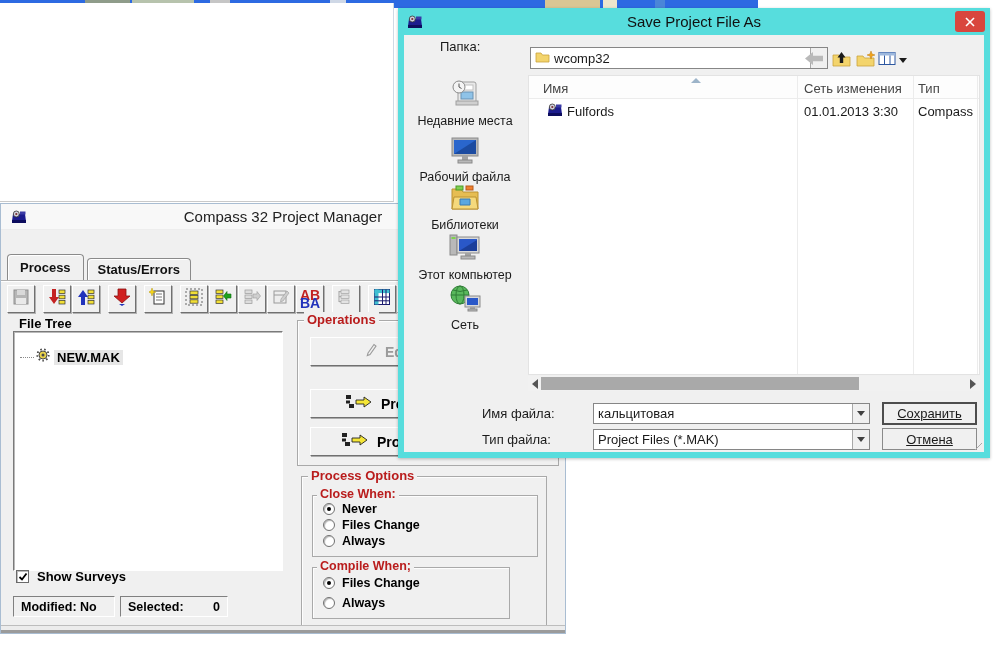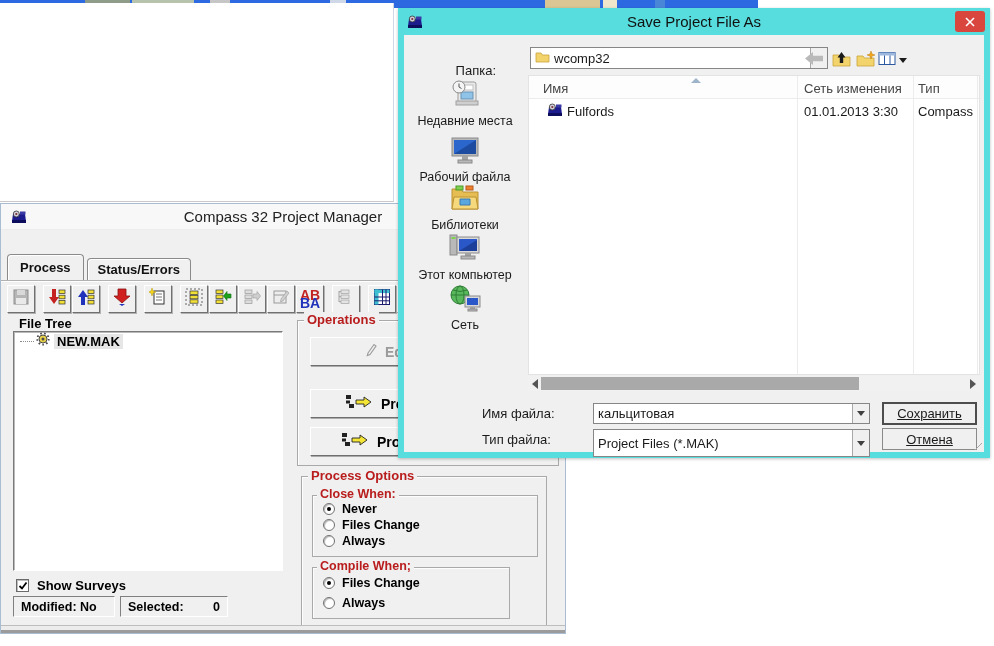--- a/index.html
+++ b/index.html
@@ -37,58 +37,58 @@
   .ab-glyph .t { color:#c22222; display:block; }
   .ab-glyph .b { color:#2233bb; display:block; }
 
   .grp-label { font-weight:bold; font-size:13px; color:#b91c1c; background:#f0f0f0; padding:0 3px; }
   .groupbox { position:absolute; border:1px solid #a9a9a9; box-shadow:inset 1px 1px 0 #fdfdfd; }
   .groupbox > .grp-label { position:absolute; top:-9px; left:6px; }
 
   .filetree-label { position:absolute; left:18px; top:112px; font-weight:bold; font-size:13px; }
   .filetree-box { position:absolute; left:12px; top:127px; width:270px; height:240px; background:#fff;
     border:1px solid; border-color:#7a7a7a #ffffff #ffffff #7a7a7a; box-shadow:inset 1px 1px 0 #b9b9b9; }
-  .tree-row { display:flex; align-items:center; padding:0 4px 0 6px; }
+  .tree-row { display:flex; align-items:center; padding:0 4px 0 6px;margin-top:16px; }
   .tree-dots { width:14px; border-bottom:1px dotted #8a8a8a; height:1px; margin-right:2px; }
   .tree-label { font-weight:bold; font-size:13px; background:#e6e6e6; padding:0 3px; margin-left:4px; }
 
   .ops-group { left:296px; top:116px; width:262px; height:146px; }
   .ops-btn { position:absolute; left:12px; width:238px; height:29px; background:#f0f0f0;
     border:1px solid; border-color:#ffffff #707070 #707070 #ffffff; box-shadow:1px 1px 0 rgba(64,64,64,.4);
     display:flex; align-items:center; font-weight:bold; font-size:14px; color:#000; }
   .ops-btn .lbl { margin-left:8px; }
   .ops-btn.disabled { color:#9b9b9b; }
   .po-group { left:300px; top:272px; width:246px; height:150px; }
   .sub-group { position:absolute; border:1px solid #a9a9a9; box-shadow:inset 1px 1px 0 #fdfdfd; }
   .sub-group > .grp-label { position:absolute; top:-9px; left:4px; font-size:12.5px; }
   .radio-row { position:absolute; display:flex; align-items:center; font-weight:bold; font-size:12.5px; }
   .radio { width:12px; height:12px; border-radius:50%; background:#fff; border:1px solid #707070;
     box-shadow:inset 1px 1px 1px #b5b5b5; margin-right:7px; position:relative; }
   .radio.sel::after { content:""; position:absolute; left:3px; top:3px; width:4px; height:4px;
     border-radius:50%; background:#000; }
-  .check-row { position:absolute; left:15px; top:374px; display:flex; align-items:center;
+  .check-row { position:absolute; left:15px; top:365px; display:flex; align-items:center;
     font-weight:bold; font-size:13px; }
   .checkbox { width:13px; height:13px; background:#fff; border:1px solid #6a6a6a;
     box-shadow:inset 1px 1px 0 #bdbdbd; margin-right:8px; display:flex; align-items:center; justify-content:center; }
   .statusbar { position:absolute; left:12px; top:392px; display:flex; gap:5px; }
   .status-cell { height:21px; border:1px solid; border-color:#808080 #ffffff #ffffff #808080;
     font-weight:bold; font-size:12.5px; display:flex; align-items:center; padding:0 7px; }
   .win-bottom { position:absolute; left:0; right:0; bottom:0; height:8px; background:#ececec;
     border-top:1px solid #bdbdbd; border-bottom:3px solid #9b9b9b; }
 
   
   .dialog { position:absolute; left:398px; top:8px; width:592px; height:450px; background:#57dddd;
     z-index:5; box-shadow:0 1px 3px rgba(0,0,0,.25); }
   .d-title { position:absolute; left:0; right:0; top:5px; text-align:center; font-size:15px; color:#111; }
   .d-close { position:absolute; right:5px; top:3px; width:30px; height:21px; background:#d9463e;
     border-radius:3px; display:flex; align-items:center; justify-content:center; }
   .d-body { position:absolute; left:6px; top:27px; right:6px; bottom:6px; background:#f0f0f0;
     font-size:13px; color:#1a1a1a; }
 
-  .folder-label { position:absolute; left:36px; top:28px; width:56px; text-align:right; }
+  .folder-label { position:absolute; left:36px; top:4px; width:56px; }
   .combo { position:absolute; background:#fff; border:1px solid #868686; display:flex; align-items:center; }
   .combo .val { flex:1; padding-left:4px; white-space:nowrap; overflow:hidden; }
   .combo-arrow { width:17px; align-self:stretch; background:#f0f0f0; border-left:1px solid #a8a8a8;
     display:flex; align-items:center; justify-content:center; }
   .tri-down { width:0; height:0; border-left:4px solid transparent; border-right:4px solid transparent;
     border-top:5px solid #404040; }
   .nav-btn { position:absolute; top:14px; width:24px; height:22px; display:flex; align-items:center; justify-content:center; }
 
   .place { position:absolute; left:0; width:122px; display:flex; flex-direction:column; align-items:center; }
   .place .plbl { font-size:12.5px; margin-top:2px; text-align:center; }
@@ -507,21 +507,21 @@
     <div class="fname-label" style="top:371px">Имя файла:</div>
     <div class="combo" style="left:189px;top:368px;width:277px;height:21px">
       <span class="val">кальцитовая</span>
       <span class="combo-arrow">
           <span class="tri-down"></span>
         </span>
     </div>
     <div class="d-btn default" style="top:367px;height:23px">Сохранить</div>
 
     <div class="fname-label" style="top:397px">Тип файла:</div>
-    <div class="combo" style="left:189px;top:394px;width:277px;height:28px">
+    <div class="combo" style="left:189px;top:394px;width:277px;height:21px">
       <span class="val">Project Files (*.MAK)</span>
       <span class="combo-arrow">
           <span class="tri-down"></span>
         </span>
     </div>
     <div class="d-btn" style="top:393px;height:22px">Отмена</div>
 
     <div class="resize-grip"></div>
   </div>
 </div>

